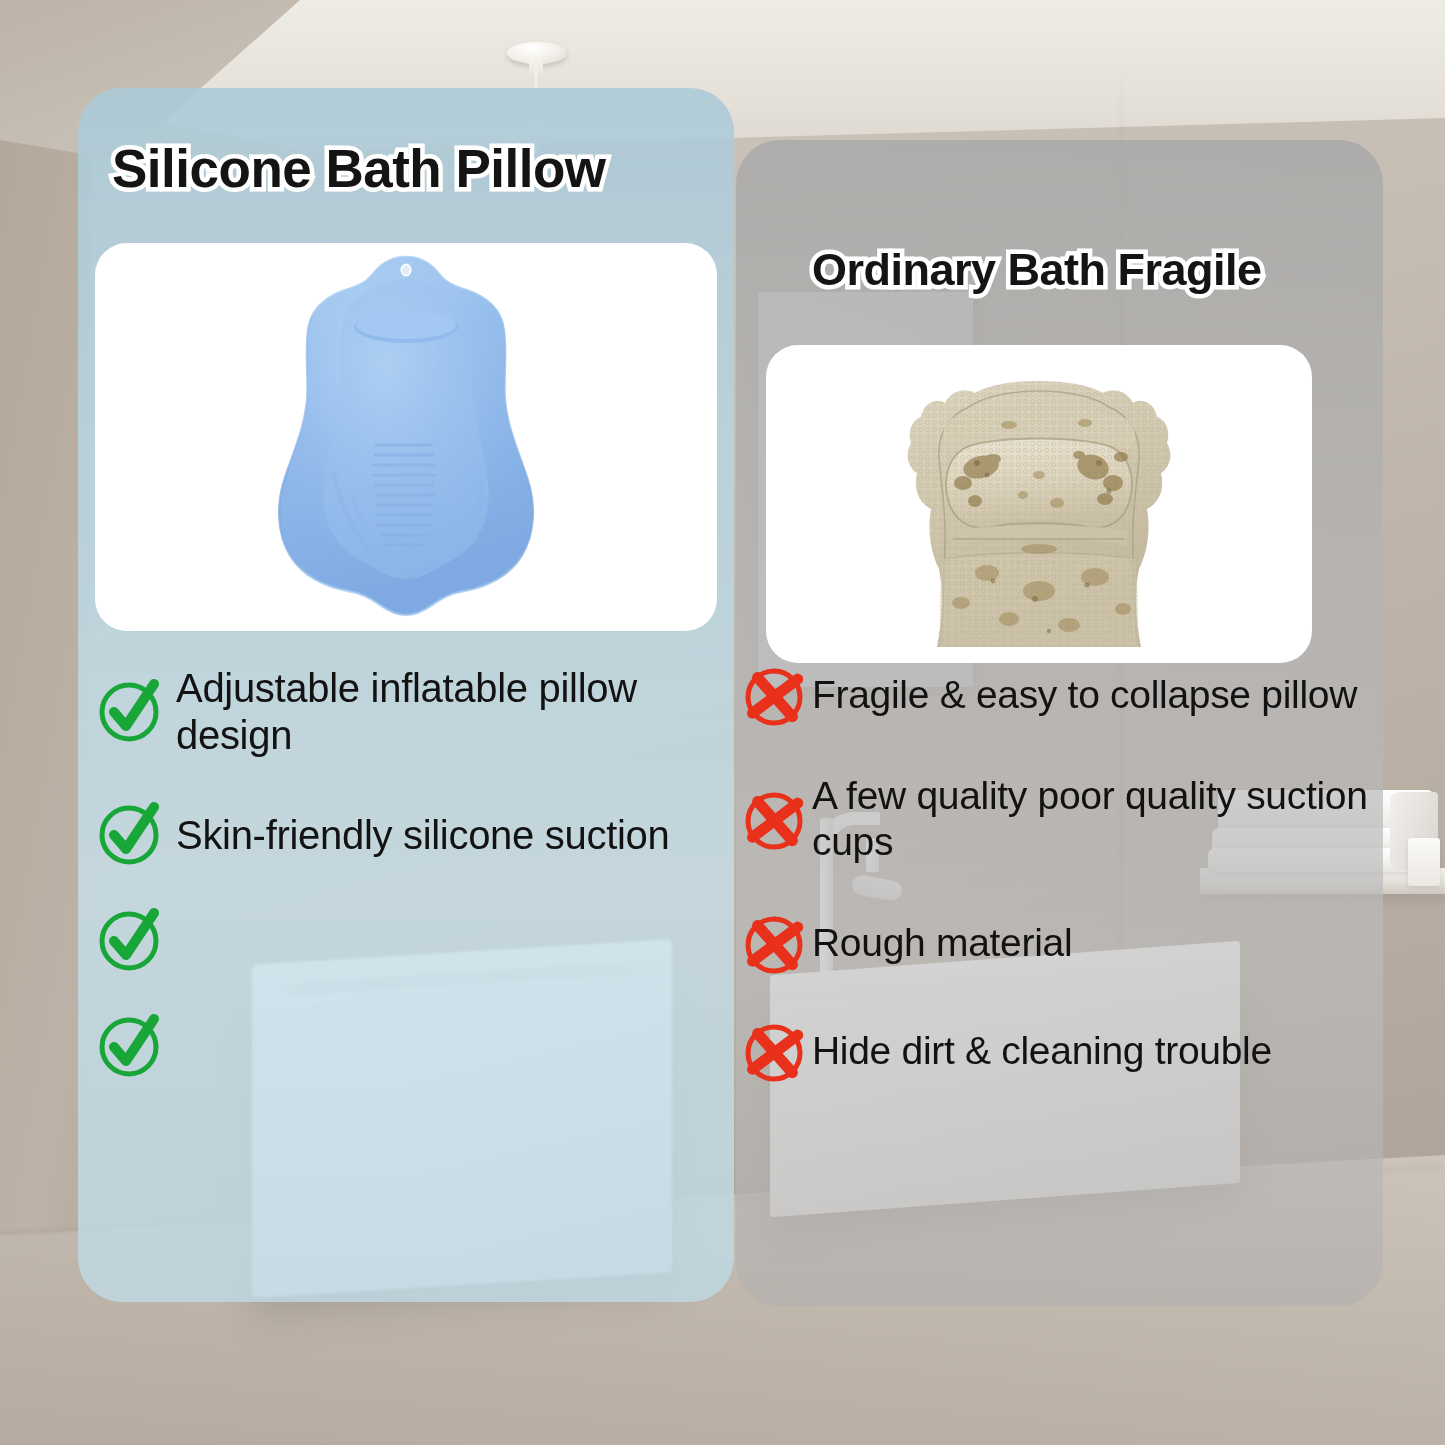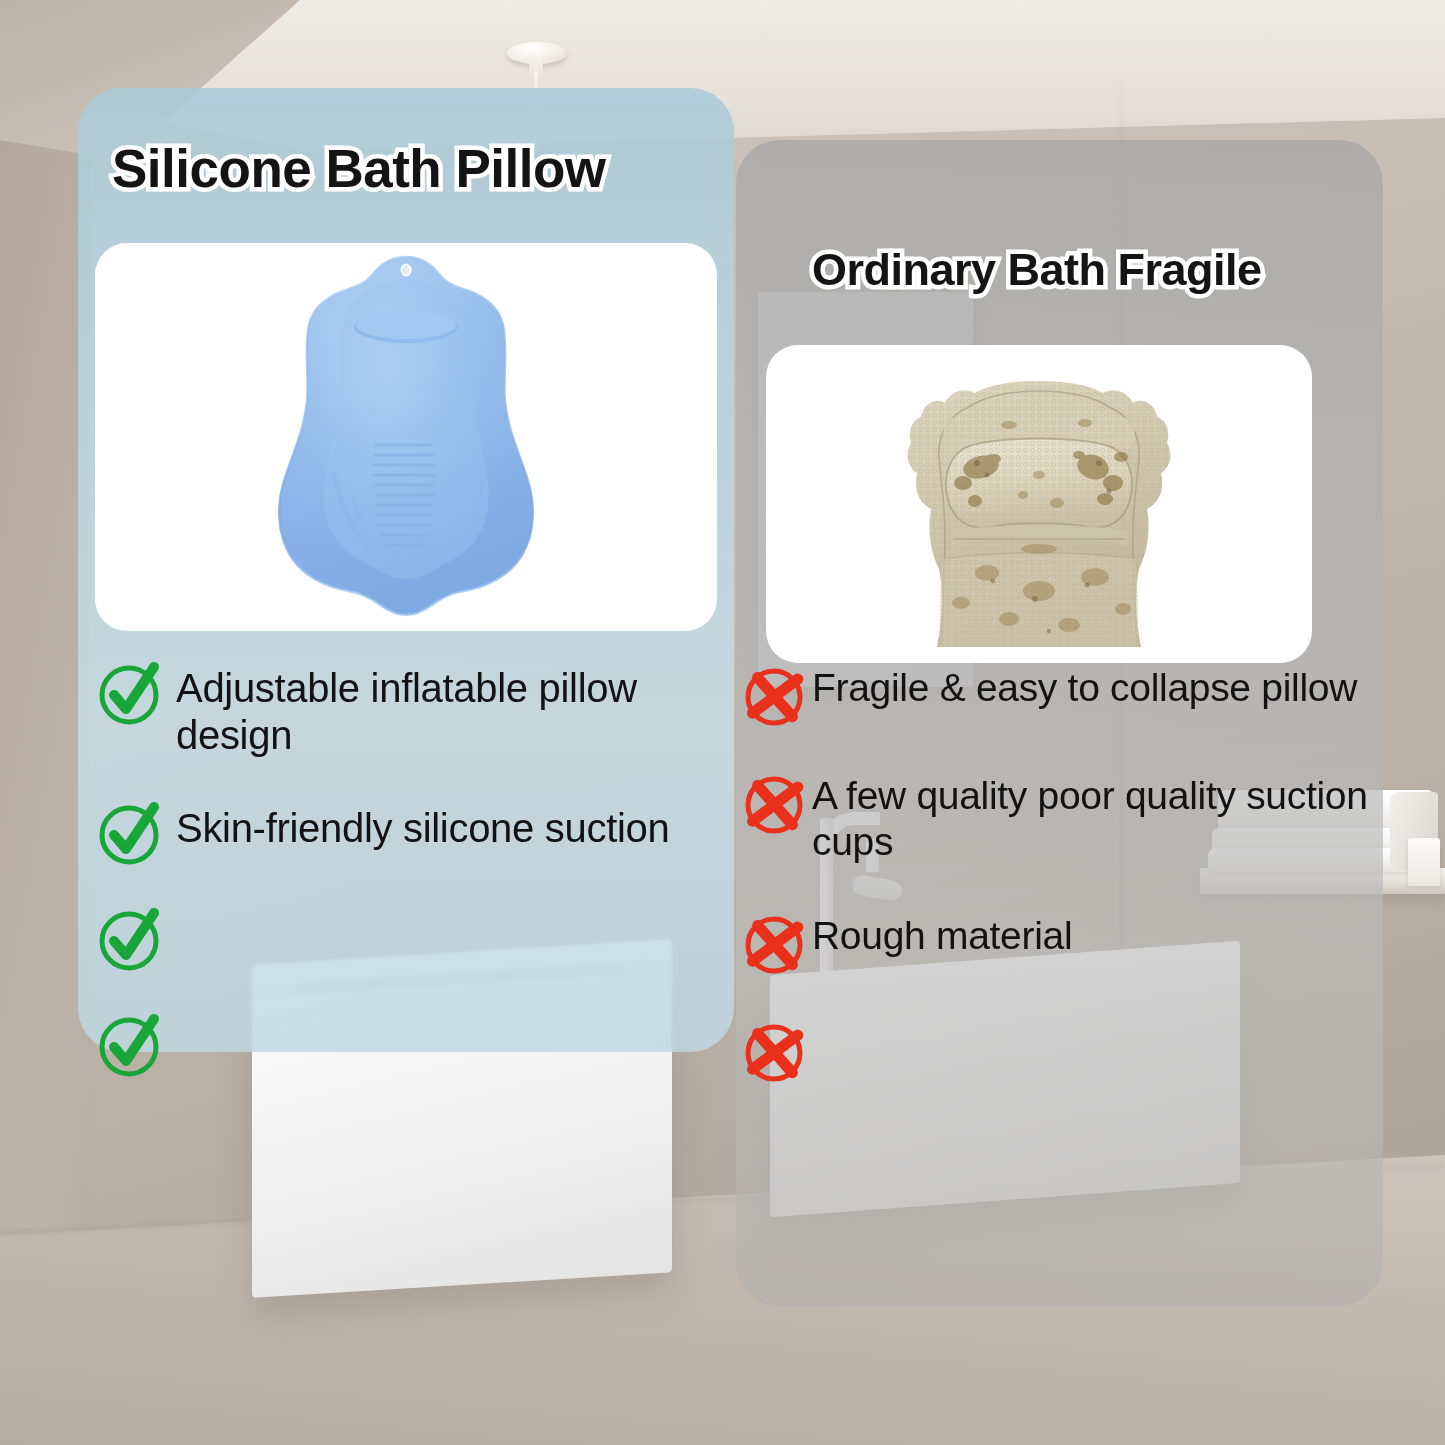--- a/index.html
+++ b/index.html
@@ -160,21 +160,21 @@
   .tub-inner {
     position:absolute; left:292px; top:972px; width:340px; height:44px;
     background:linear-gradient(180deg,#eaeaea,#f3f3f3);
     transform:skewY(-3.5deg); border-radius:16px;
   }
 
   
   .panel { position:absolute; }
 
   #panel-left {
-    left:78px; top:88px; width:656px; height:964px;
+    left:78px; top:88px; width:656px; height:1214px;
     border-radius:44px;
     background:linear-gradient(180deg, rgba(171,202,216,.88) 0%, rgba(183,212,224,.86) 28%, rgba(198,222,232,.82) 65%, rgba(191,216,227,.84) 100%);
     backdrop-filter:blur(1px);
   }
   #panel-right {
     left:736px; top:140px; width:647px; height:1166px;
     border-radius:44px;
     background:linear-gradient(180deg, rgba(168,168,168,.80) 0%, rgba(178,178,178,.74) 35%, rgba(188,188,188,.66) 70%, rgba(178,176,174,.62) 100%);
   }
 
@@ -205,21 +205,21 @@
 
   
   .dirty-wrap { position:absolute; left:50%; top:18px; width:300px; height:296px; transform:translateX(-50%); }
   .dirty-svg  { width:100%; height:100%; display:block; }
 
   
   .bullets { position:absolute; }
   #bullets-left  { left:18px; top:575px; width:630px; }
   #bullets-right { left:2px;  top:523px; width:645px; }
 
-  .bullet { position:relative; display:flex; align-items:flex-start; }
+  .bullet { position:relative; display:flex; align-items:center; }
   #bullets-left  .bullet { margin-bottom:44px; }
   #bullets-right .bullet { margin-bottom:46px; }
 
   .bullet-icon { flex:0 0 auto; width:80px; height:62px; position:relative; }
   .bullet-icon svg { position:absolute; left:0; top:-4px; width:80px; height:72px; overflow:visible; }
 
   .bullet-text {
     flex:1 1 auto;
     font-size:40px;
     line-height:1.18;
@@ -620,16 +620,17 @@
     <div class="bullet">
       <span class="bullet-icon">
         <svg viewBox="0 0 74 72">
           <circle cx="36" cy="38" r="26" fill="none" stroke="#e8301b" stroke-width="5"></circle>
           <g transform="rotate(8 36 38)">
             <path d="M17 21 L57 55" fill="none" stroke="#e8301b" stroke-width="11" stroke-linecap="round"></path>
             <path d="M57 17 L17 57" fill="none" stroke="#e8301b" stroke-width="11" stroke-linecap="round"></path>
           </g>
         </svg>
       </span>
+      <span class="bullet-text">Hide dirt &amp; cleaning trouble</span>
     </div>
 
   </div>
 </div>
 
 </body></html>

